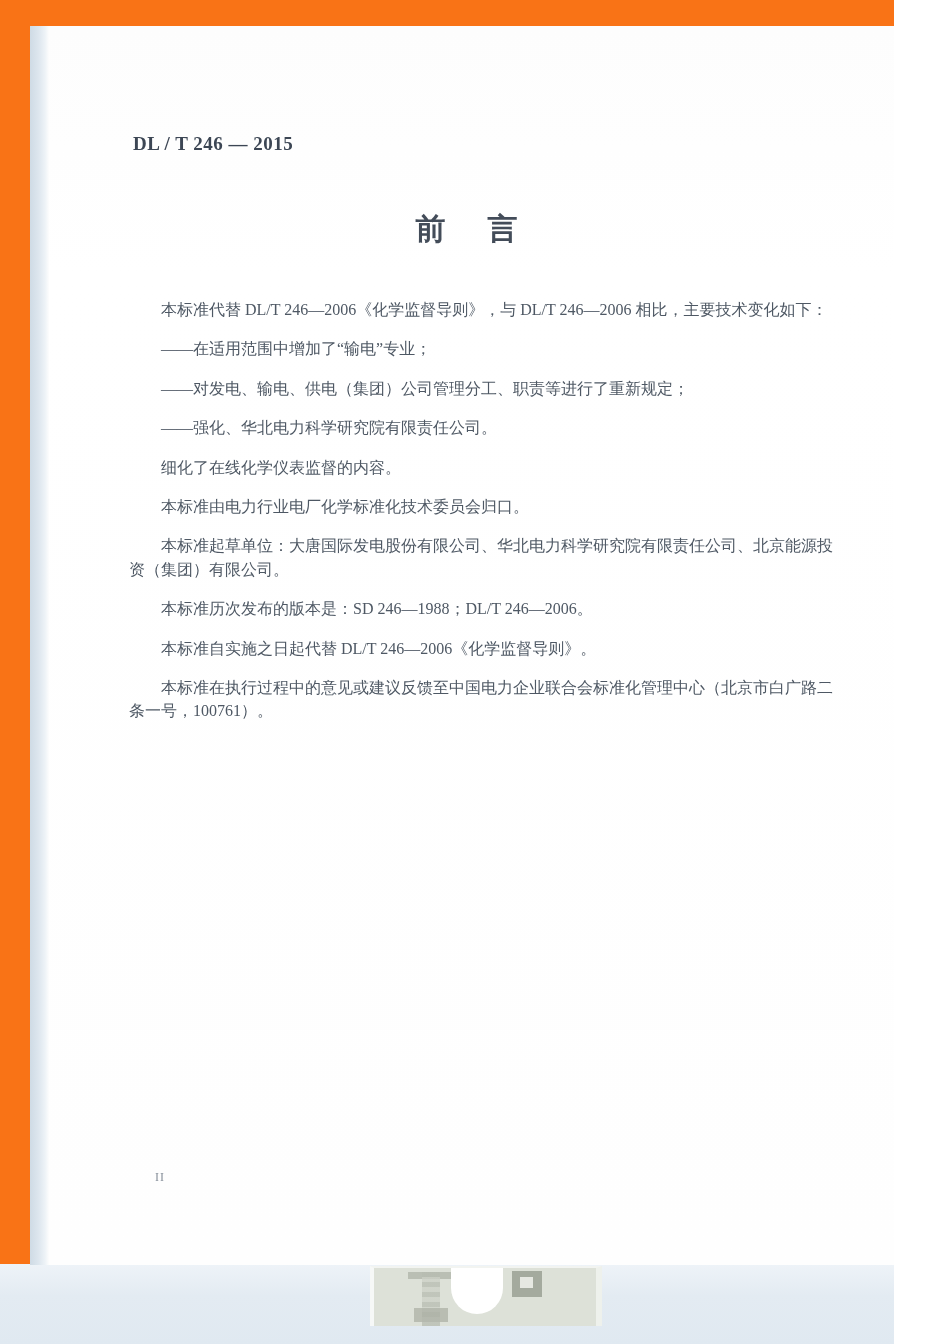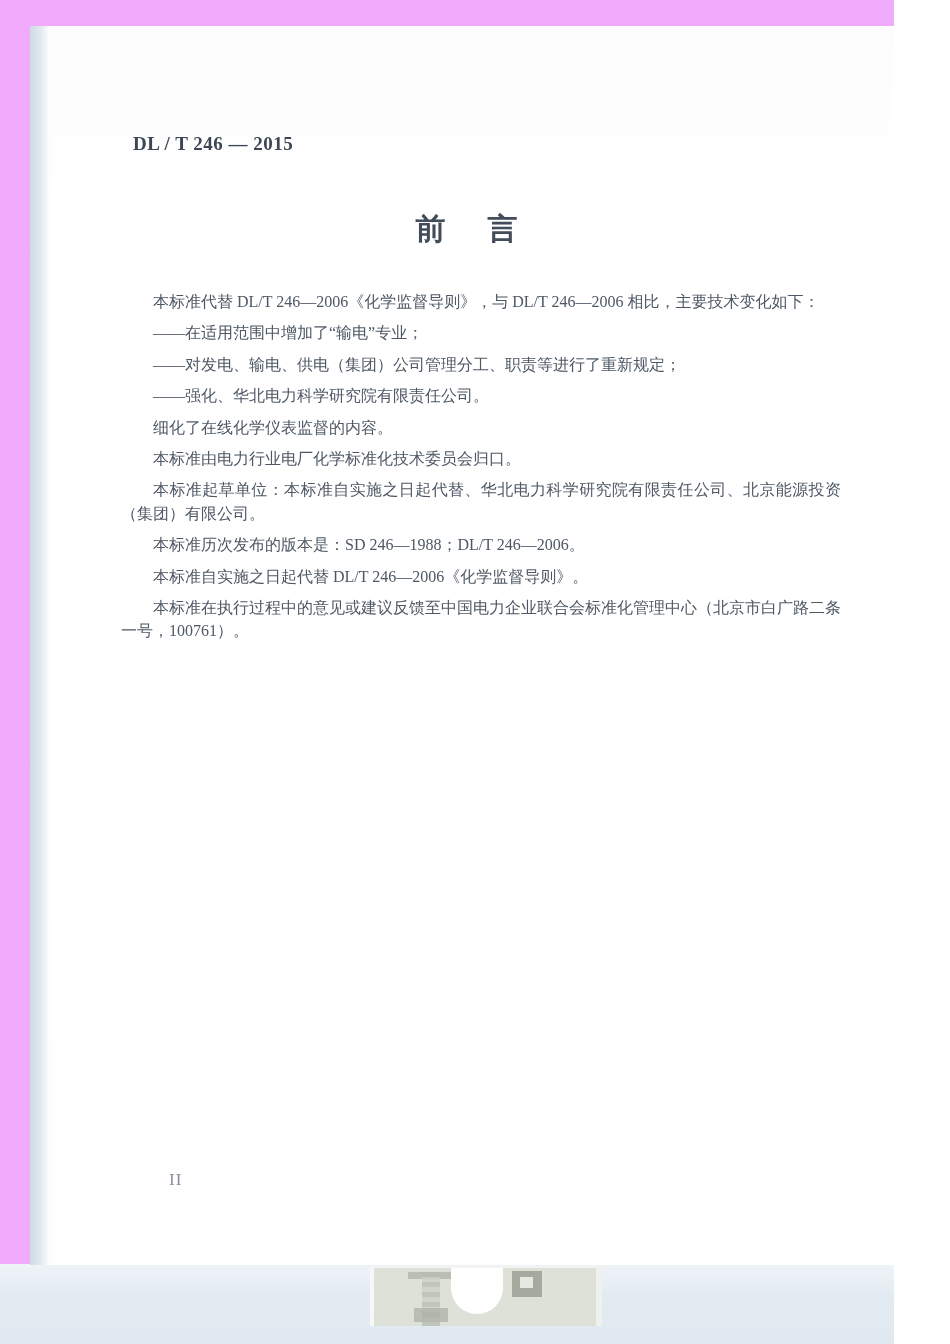--- a/index.html
+++ b/index.html
@@ -5,21 +5,21 @@
   html, body {
     margin: 0;
     padding: 0;
     background: #ffffff;
     font-family: "Liberation Serif", "DejaVu Serif", serif;
   }
   .scan {
     position: relative;
     width: 894px;
     height: 1344px;
-    background: #f0abfc;
+    background: #f97316;
     overflow: hidden;
   }
   
   .bg-right {
     position: absolute;
     left: 903px; top: 26px;
     width: 47px; height: 1318px;
     background: linear-gradient(180deg, #e9f0f6 0%, #e2eaf2 55%, #dfe8f0 100%);
   }
   .bg-bottom {
@@ -64,27 +64,27 @@
   .body-text {
     position: absolute;
     left: 83px; top: 256px;
     width: 736px;
     font-size: 16px;
     line-height: 23.4px;
     color: #4e5864;
     text-align: justify;
   }
   .body-text p {
-    margin: 8px;
+    margin: 16px;
     text-indent: 2em;
   }
   .page-number {
     position: absolute;
-    left: 139px; top: 1144px;
-    font-size: 17px;
+    left: 125px; top: 1144px;
+    font-size: 12px;
     color: #868f9a;
     letter-spacing: 1px;
   }
   
   .next-page-peek {
     position: absolute;
     left: 370px; top: 1266px;
     width: 222px; height: 58px;
     background: #dde1d8;
     border-left: 4px solid #f6f8f7;
@@ -152,21 +152,21 @@
       <span>言</span>
     </div>
 
     <div class="body-text">
       <p>本标准代替 DL/T 246—2006《化学监督导则》，与 DL/T 246—2006 相比，主要技术变化如下：</p>
       <p>——在适用范围中增加了“输电”专业；</p>
       <p>——对发电、输电、供电（集团）公司管理分工、职责等进行了重新规定；</p>
       <p>——强化、华北电力科学研究院有限责任公司。</p>
       <p>细化了在线化学仪表监督的内容。</p>
       <p>本标准由电力行业电厂化学标准化技术委员会归口。</p>
-      <p>本标准起草单位：本标准自实施之日起代替、华北电力科学研究院有限责任公司、北京能源投资（集团）有限公司。</p>
+      <p>本标准起草单位：大唐国际发电股份有限公司、华北电力科学研究院有限责任公司、北京能源投资（集团）有限公司。</p>
       <p>本标准历次发布的版本是：SD 246—1988；DL/T 246—2006。</p>
       <p>本标准自实施之日起代替 DL/T 246—2006《化学监督导则》。</p>
       <p>本标准在执行过程中的意见或建议反馈至中国电力企业联合会标准化管理中心（北京市白广路二条一号，100761）。</p>
     </div>
 
     <div class="page-number">II</div>
   </div>
 
   <div class="next-page-peek">
     <div class="peek-ghost-arm"></div>

